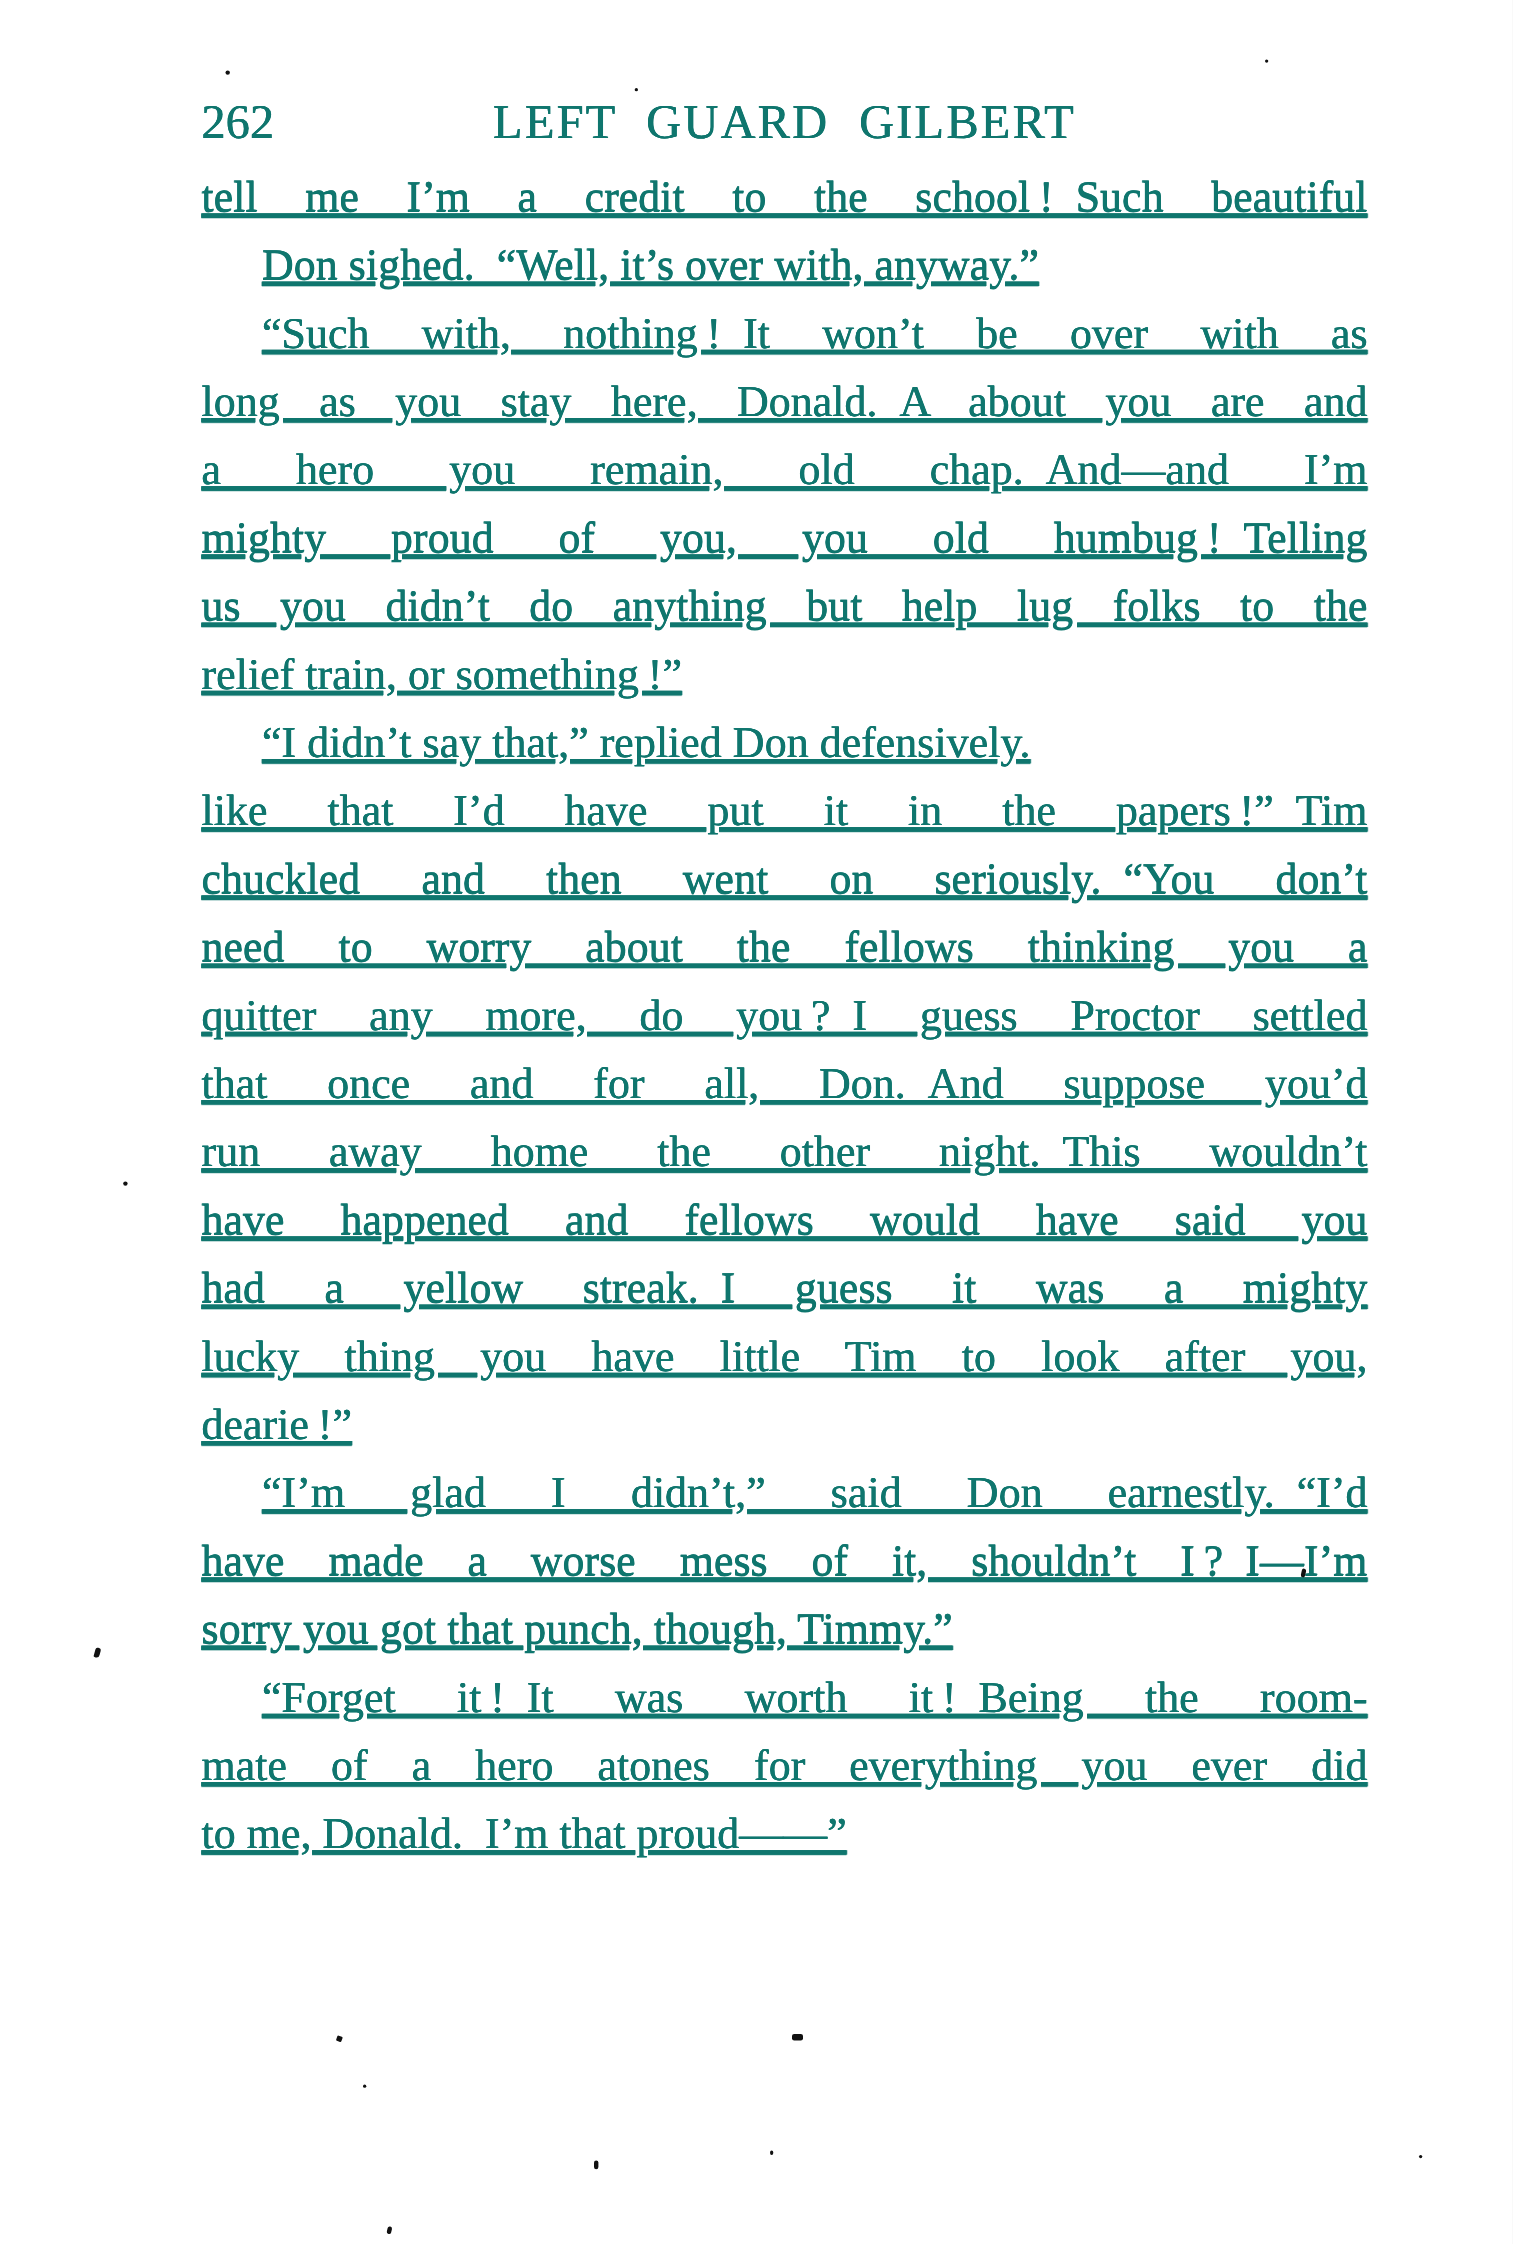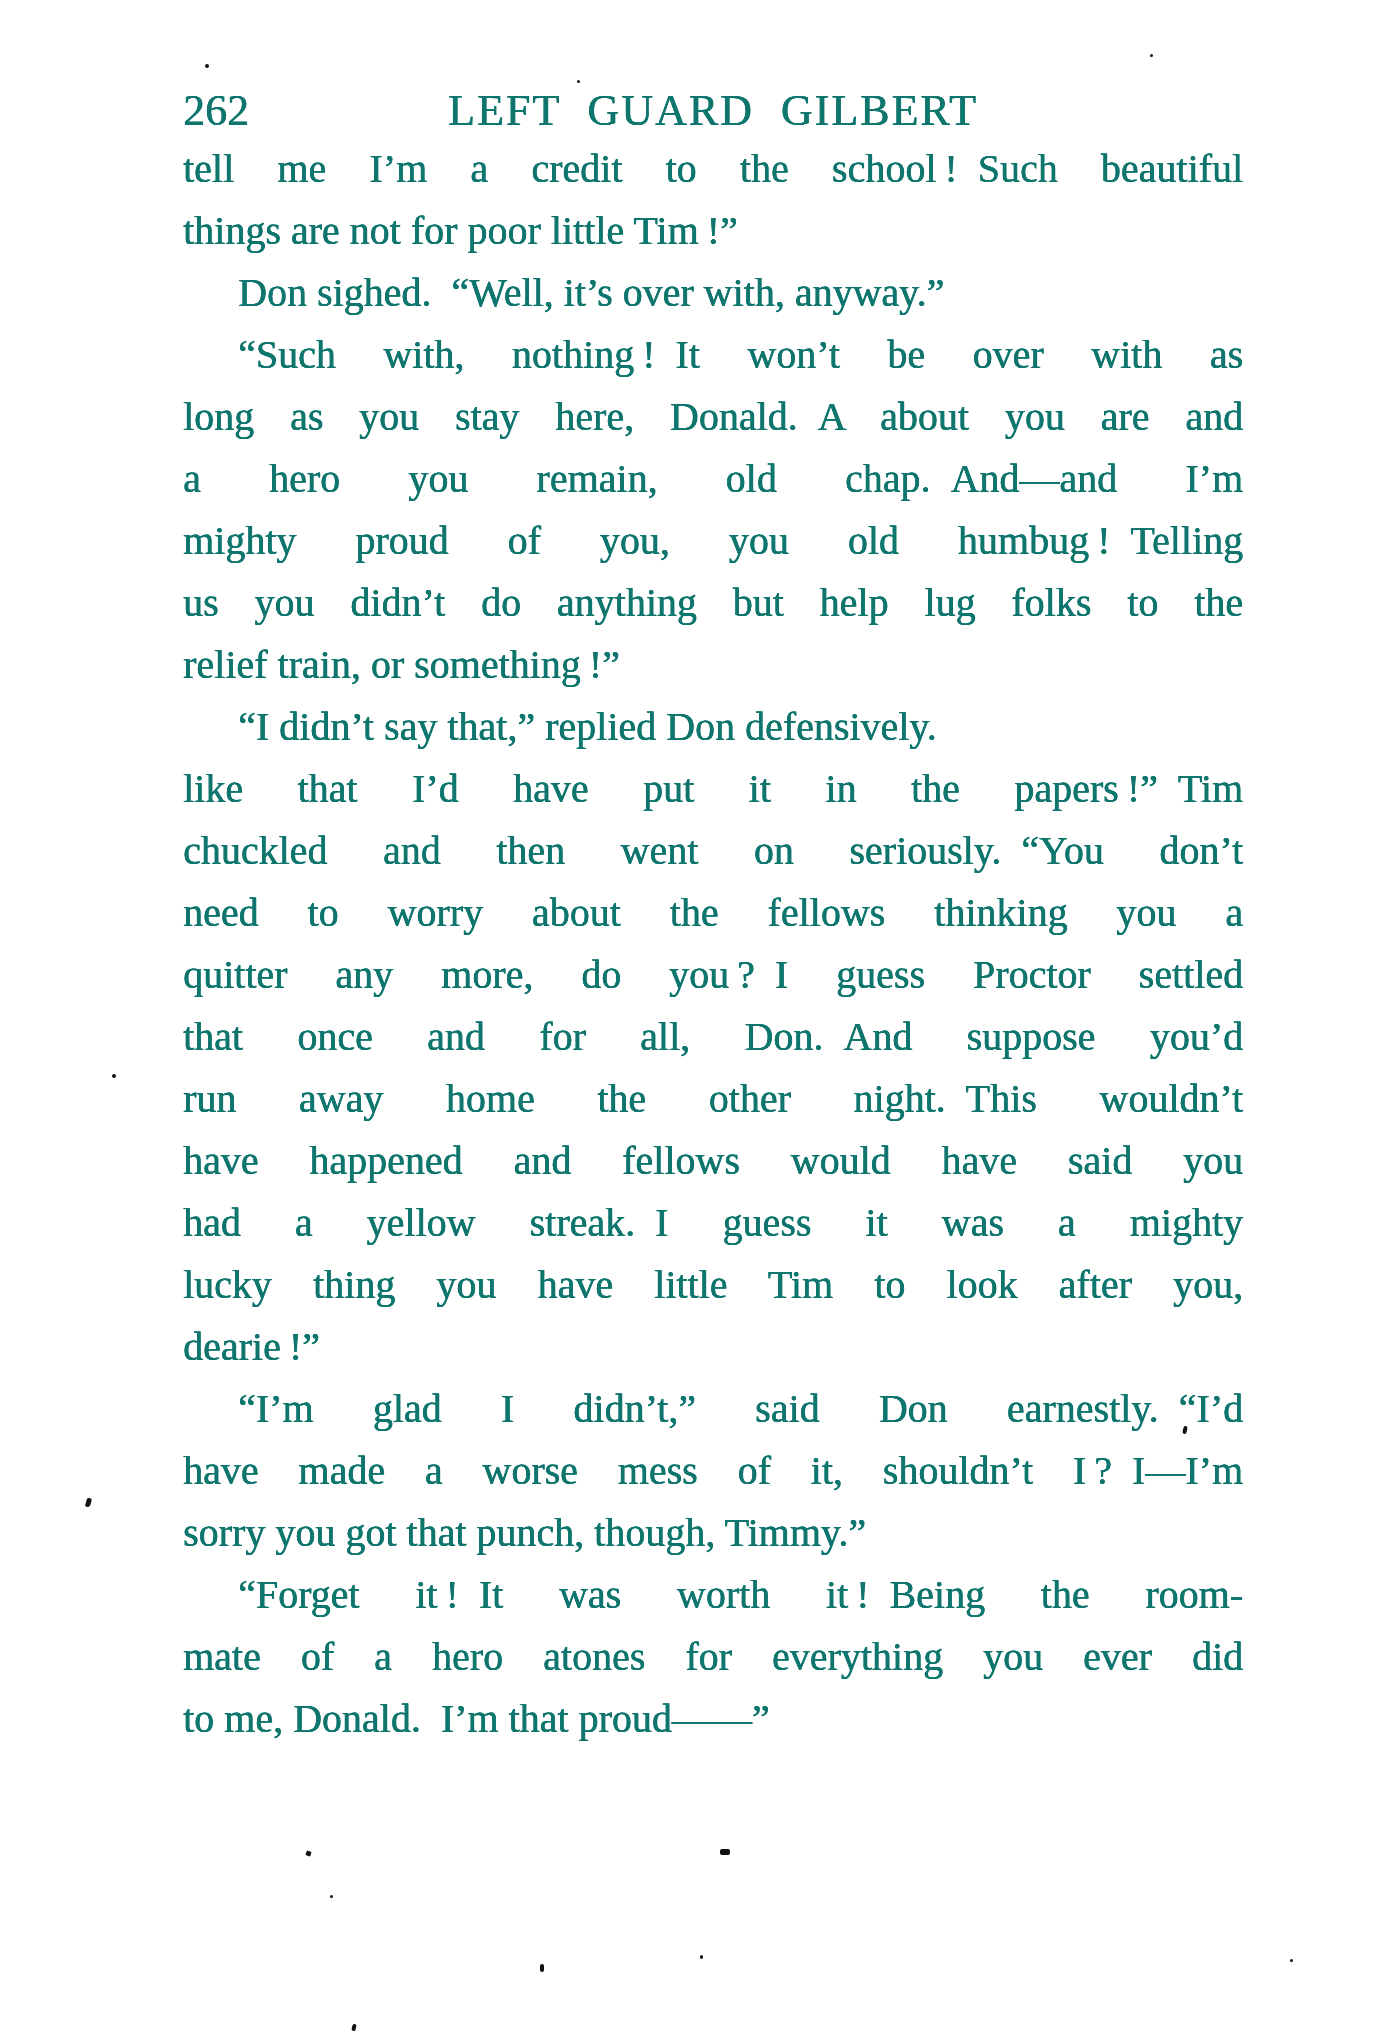--- a/index.html
+++ b/index.html
@@ -40,23 +40,24 @@
     top: 0;
     text-align: center;
     font-size: 44px;
     line-height: 50px;
     letter-spacing: 2px;
     word-spacing: 14px;
     white-space: pre;
   }
   .text-block {
     position: absolute;
-    top: 138px;
+    top: 148px;
     left: 183px;
     width: 1060px;
+    text-decoration: underline;
   }
   .line {
     font-size: 40px;
     line-height: 62px;
     height: 62px;
     white-space: pre-wrap;
     text-align: left;
   }
   .line.just {
     text-align: justify;
@@ -78,21 +79,20 @@
 <div class="page">
 
   <div class="running-head">
     <div class="page-number ink">262</div>
     <div class="head-title ink">LEFT GUARD GILBERT</div>
   </div>
 
   <div class="text-block ink">
 
   <div class="line just">tell me I’m a credit to the school ! Such beautiful</div>
-      <div class="line">things are not for poor little Tim !”</div>
       <div class="line indent">Don sighed. “Well, it’s over with, anyway.”</div>
       <div class="line just indent">“Such with, nothing ! It won’t be over with as</div>
       <div class="line just">long as you stay here, Donald. A about you are and</div>
       <div class="line just">a hero you remain, old chap. And—and I’m</div>
       <div class="line just">mighty proud of you, you old humbug ! Telling</div>
       <div class="line just">us you didn’t do anything but help lug folks to the</div>
       <div class="line">relief train, or something !”</div>
       <div class="line indent">“I didn’t say that,” replied Don defensively.</div>
       <div class="line just">like that I’d have put it in the papers !” Tim</div>
       <div class="line just">chuckled and then went on seriously. “You don’t</div>

